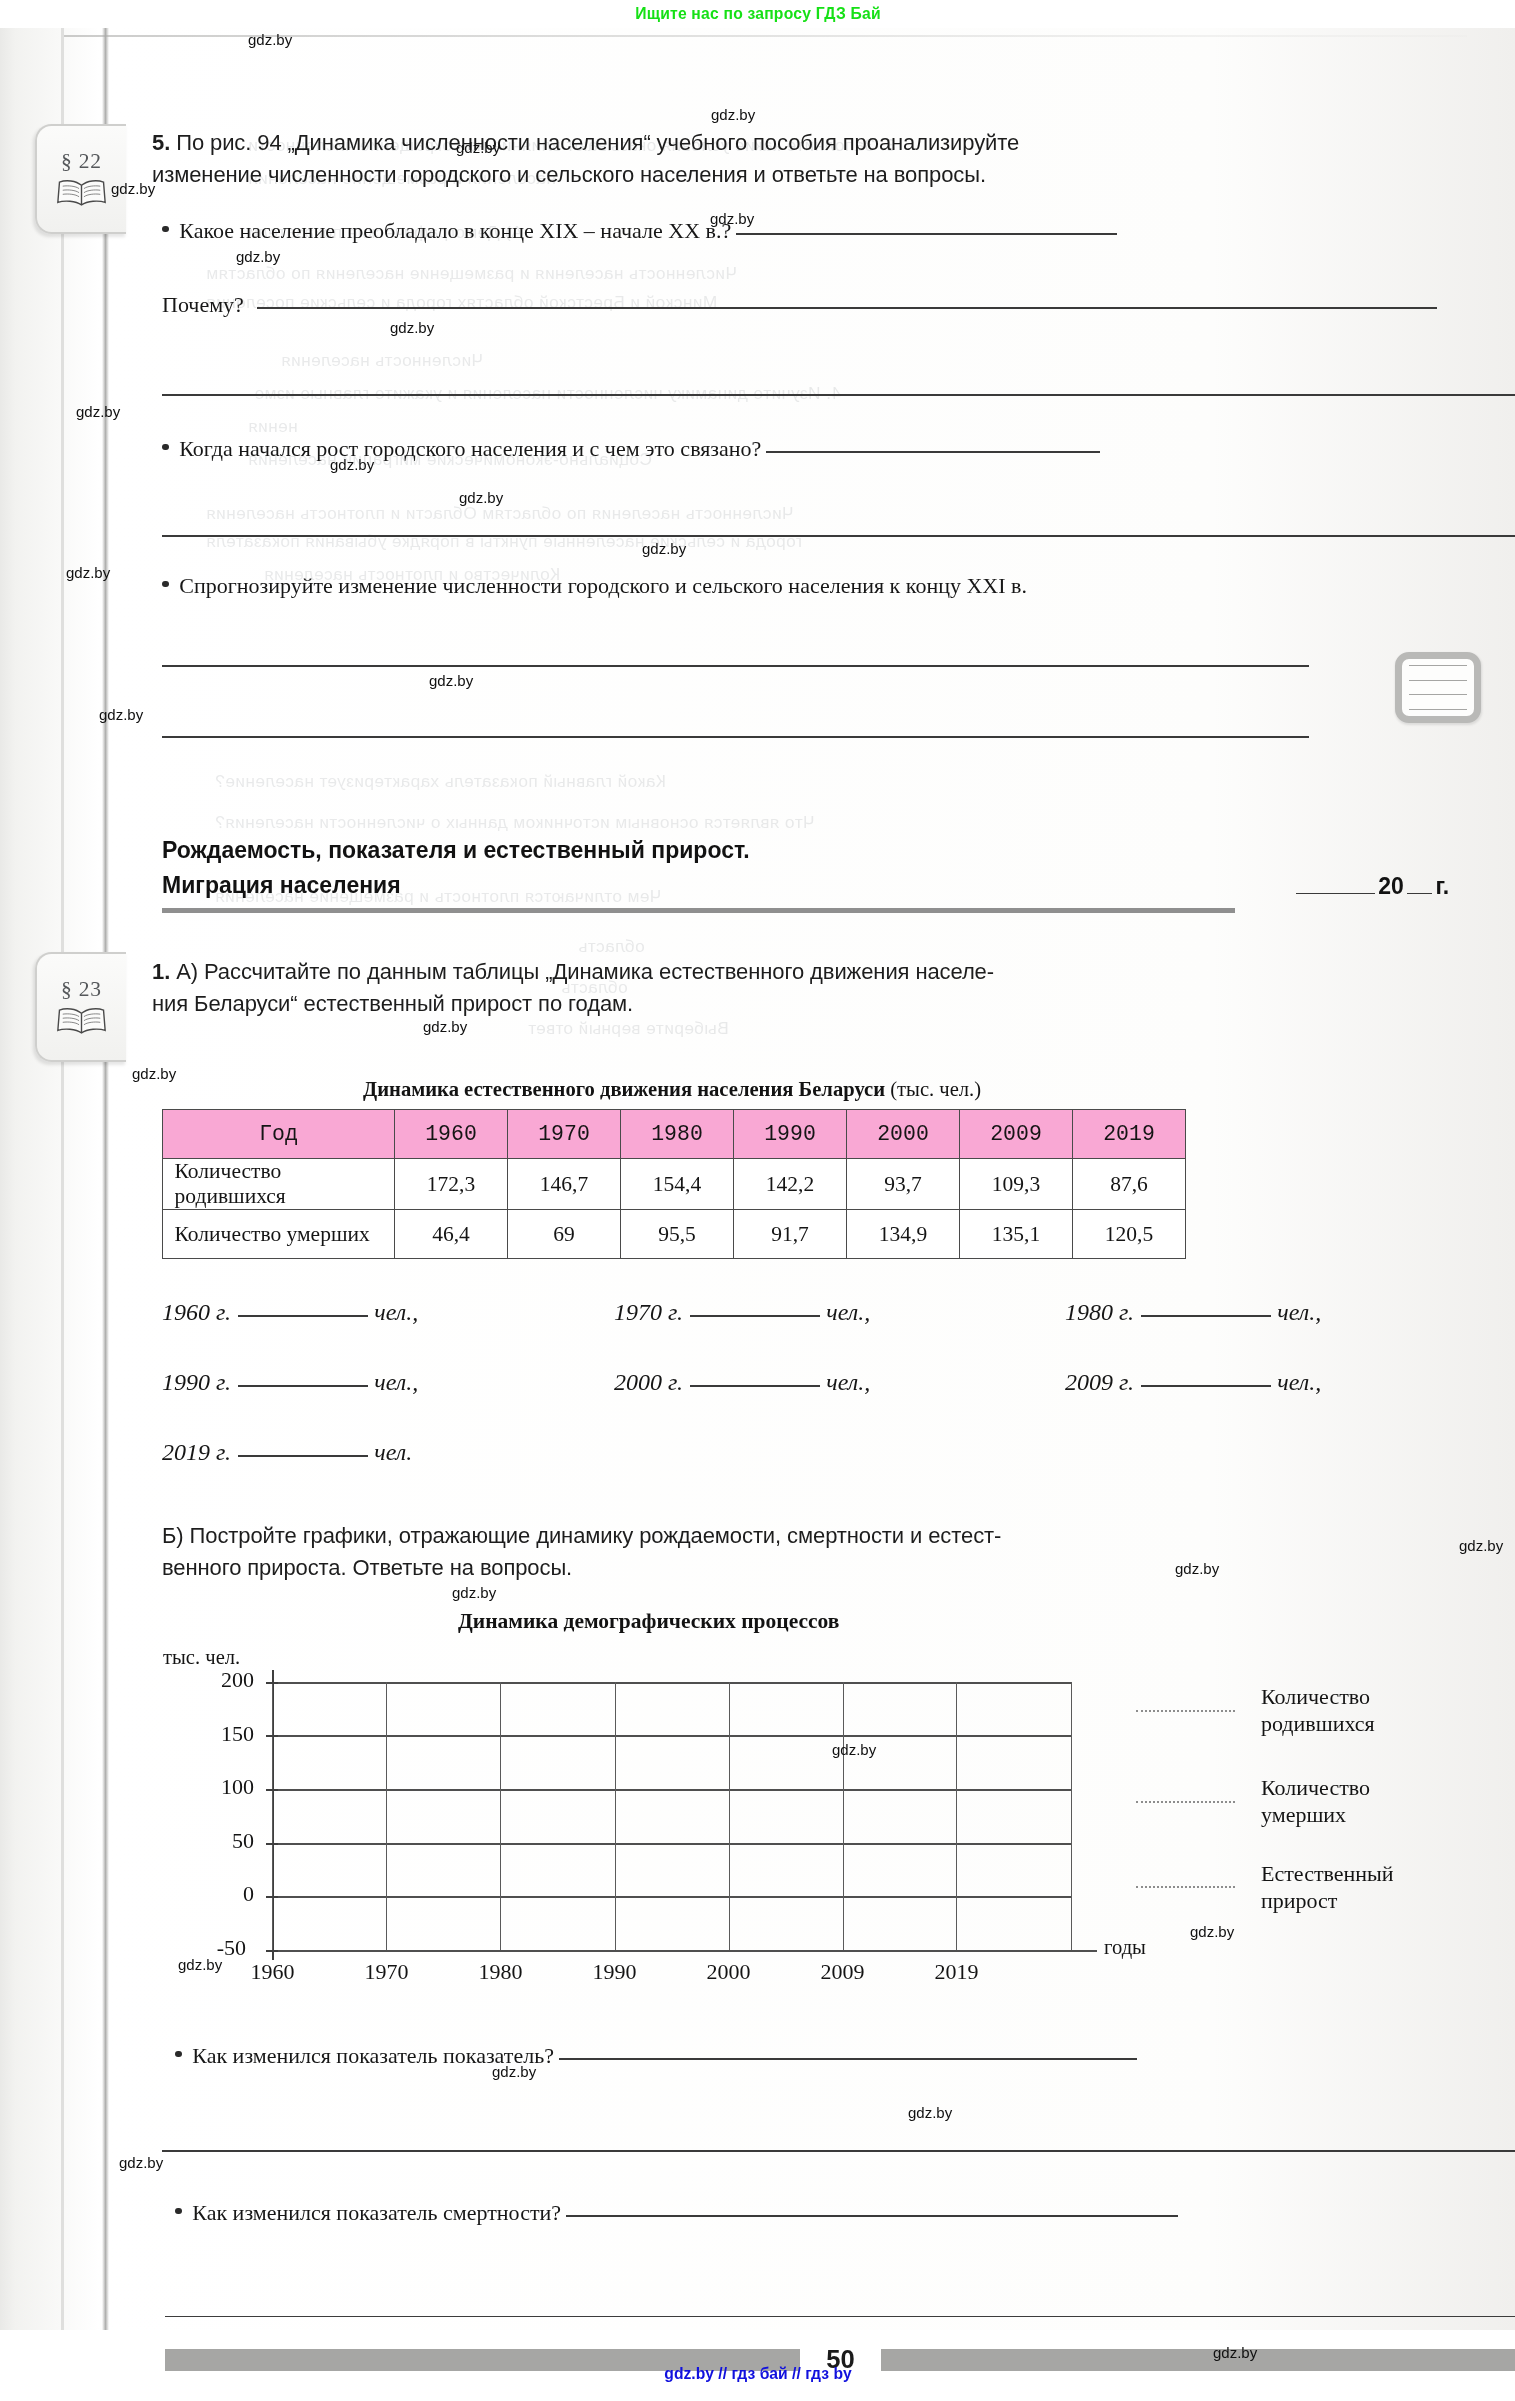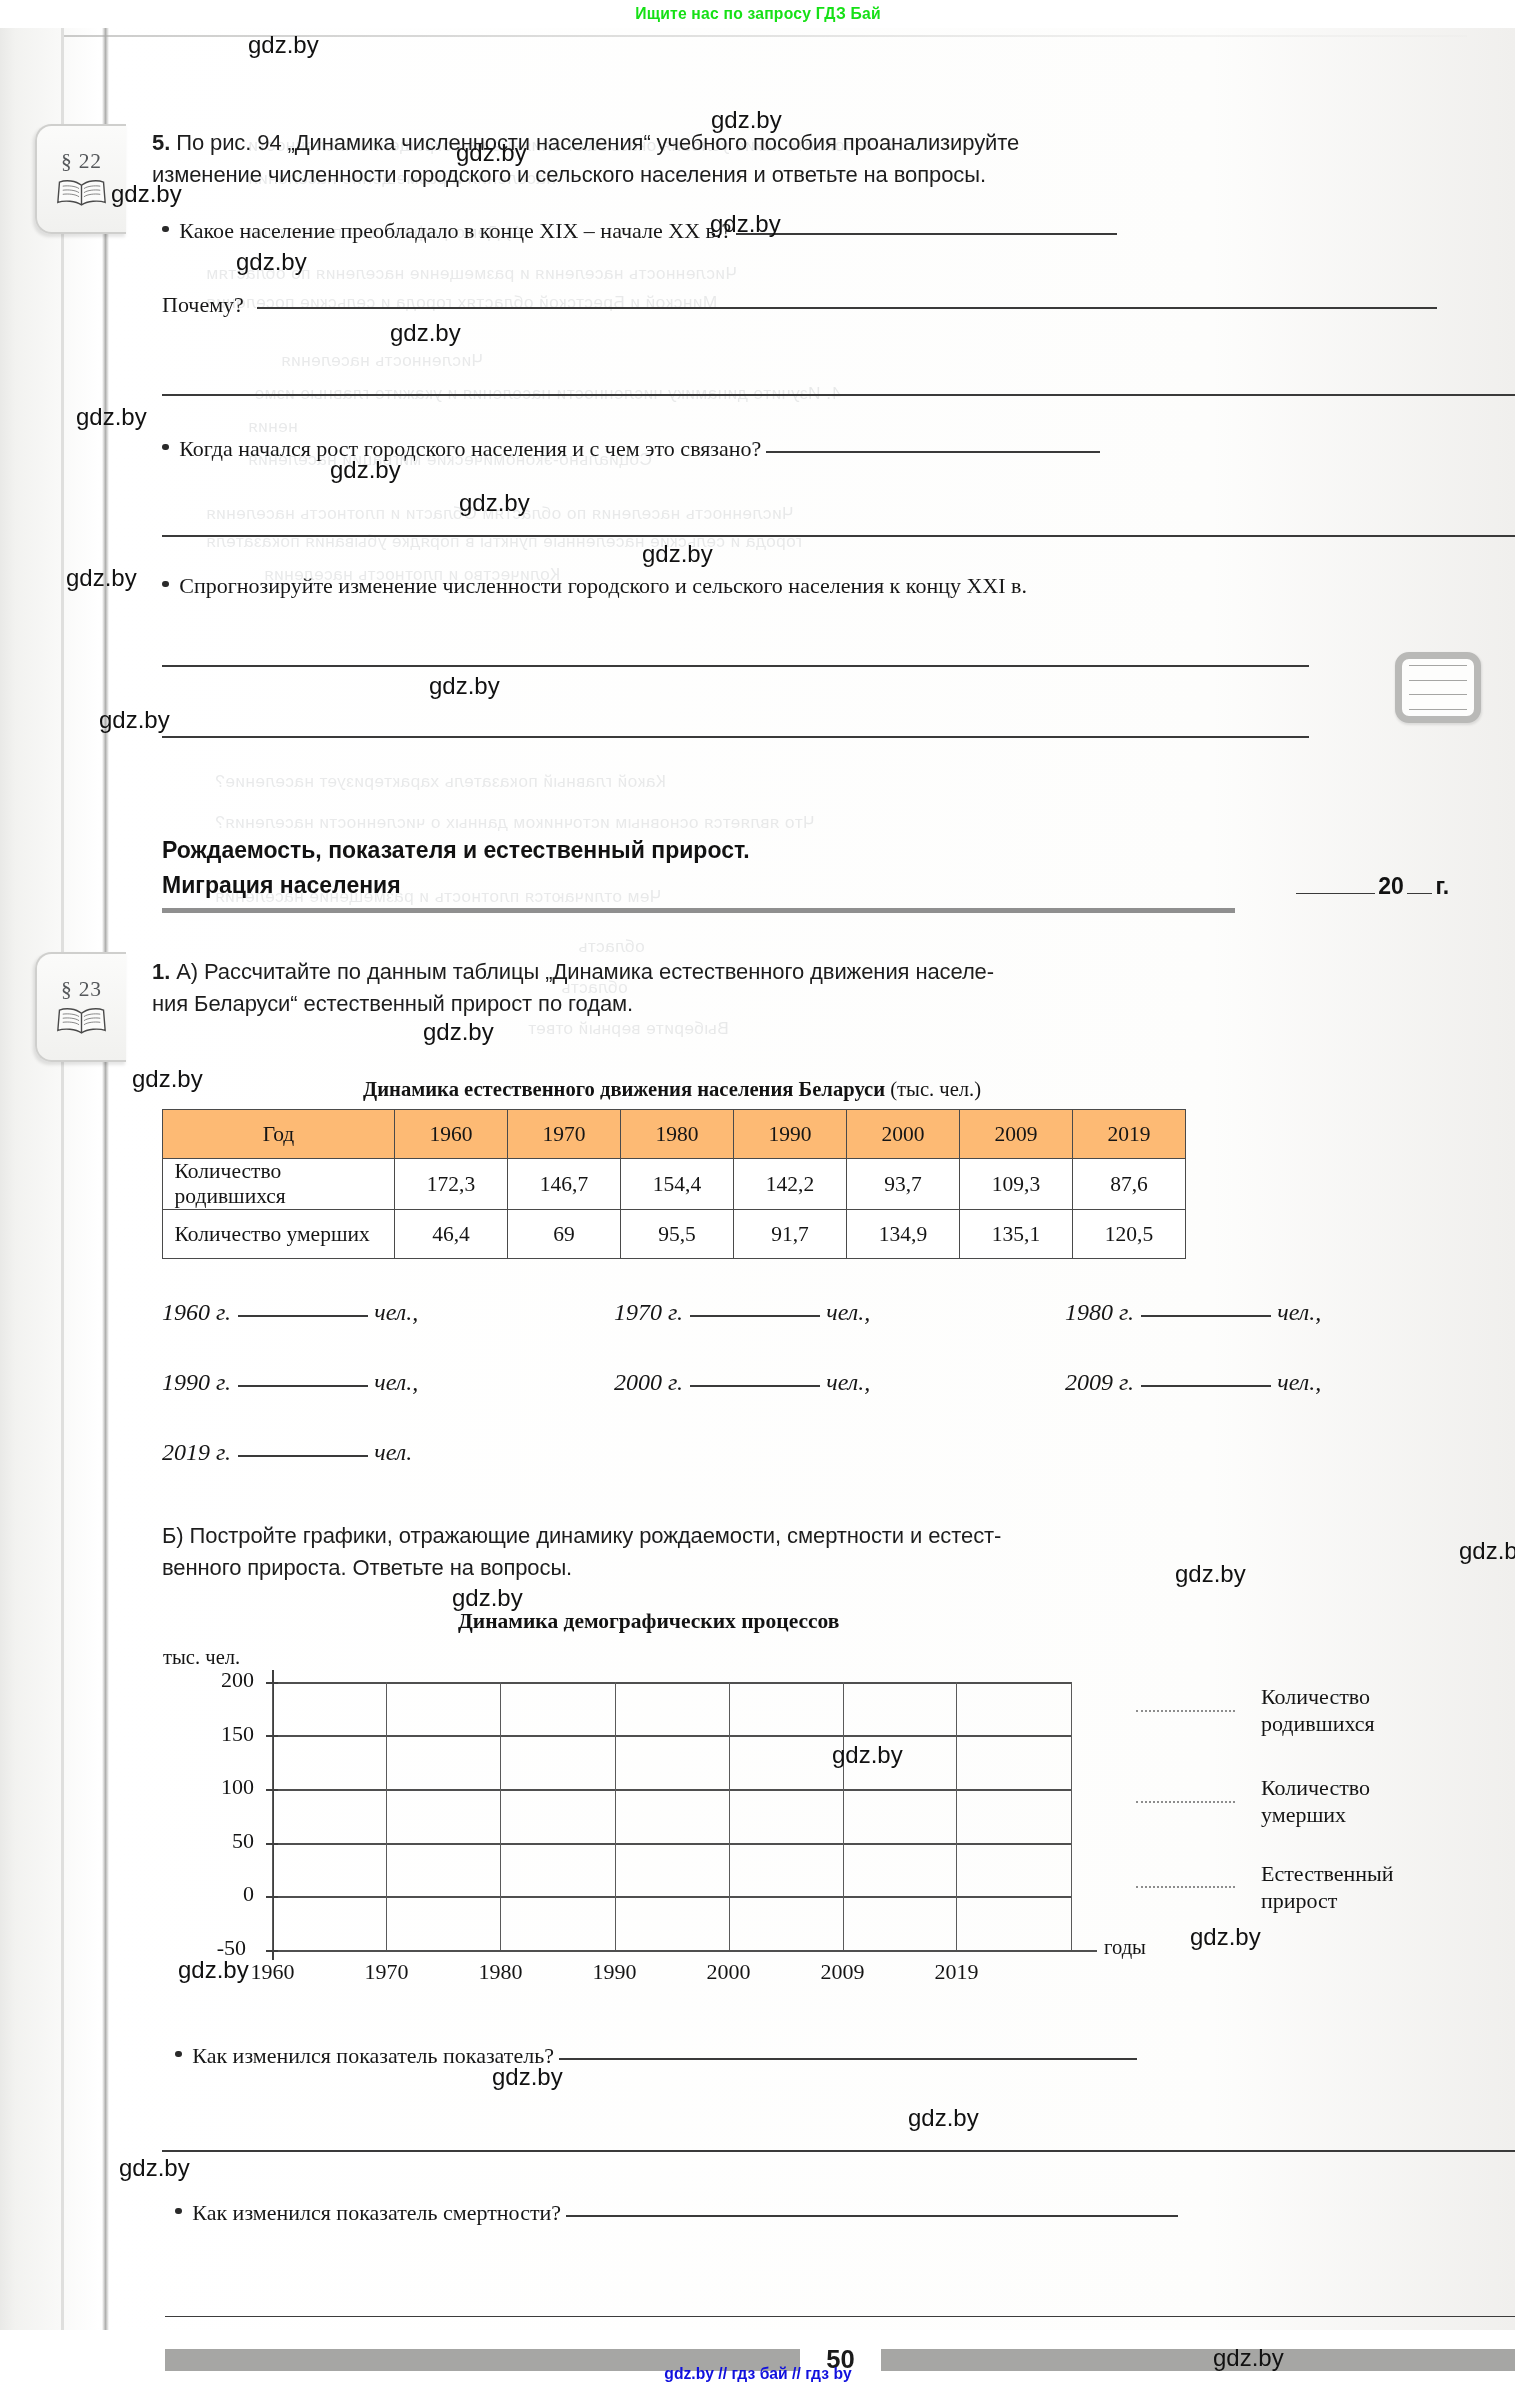--- a/index.html
+++ b/index.html
@@ -144,21 +144,21 @@
   .rule {
     position: absolute;
     height: 0;
     border-bottom: 2px solid #3a3a3a;
   }
 
   
   .wm {
     position: absolute;
     font-family: "Liberation Sans", sans-serif;
-    font-size: 24px;
+    font-size: 15px;
     color: #111;
     z-index: 30;
     user-select: none;
     white-space: nowrap;
   }
 
   
   .sec-head {
     position: absolute;
     font-family: "Liberation Sans", sans-serif;
@@ -229,21 +229,21 @@
     font-size: 21.5px;
     color: #151515;
     background: #fff;
   }
   table.data th, table.data td {
     border: 1.8px solid #4a4a4a;
     text-align: center;
     height: 48px;
     padding: 0 5px;
   }
-  table.data thead th { background: #fdba74; font-weight: normal; }
+  table.data thead th { background: #f9a8d4; font-weight: normal; font-family: Liberation Mono, monospace; }
   table.data tbody th {
     text-align: left;
     font-weight: normal;
     padding-left: 11.6px;
     background: #fff;
   }
   .col-label { width: 221px; }
   .col-yr { width: 102px; }
 
   

